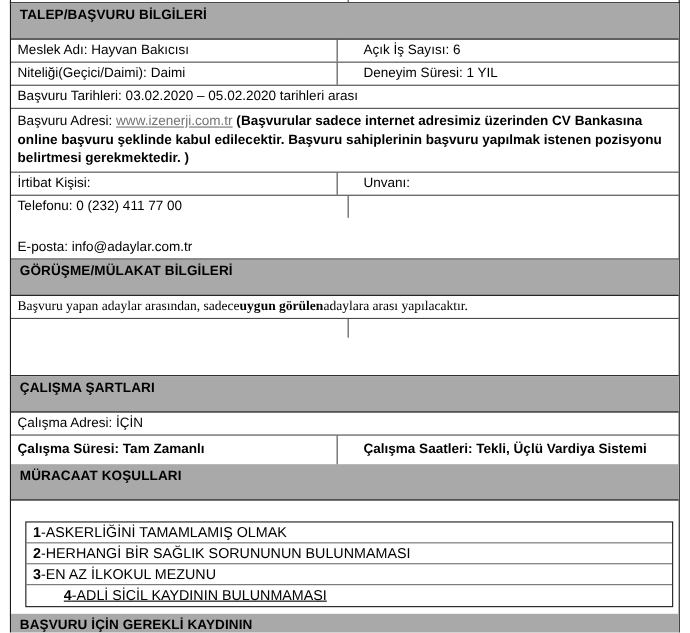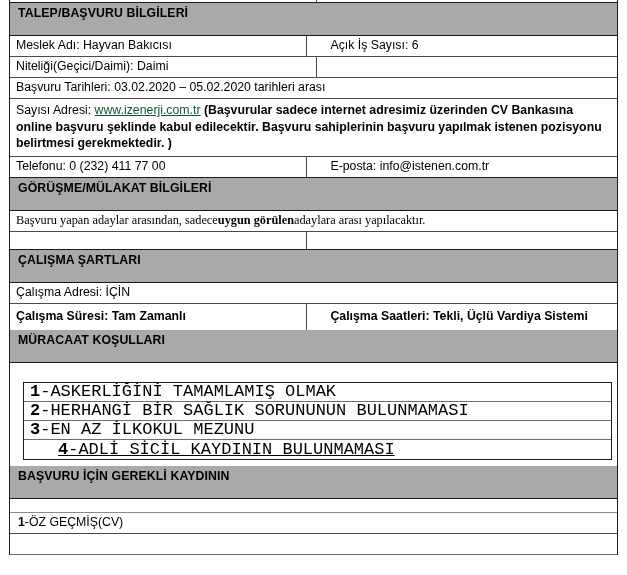--- a/index.html
+++ b/index.html
@@ -33,21 +33,21 @@
     box-sizing: border-box;
   }
 
   .row {
     display: flex;
     width: 100%;
     box-sizing: border-box;
     border-bottom: 1px solid #4a4a4a;
     gap: 17px;
   }
-  .row.dark-sep { border-bottom: 1.5px solid #1a1a1a; }
+  .row.dark-sep { border-bottom: 1.5px solid #1a1a1a; flex-direction: column; }
   .row.no-sep   { border-bottom: none; font-weight: bold; }
 
   .cell {
     box-sizing: border-box;
     padding: 2px 0 3px 6px;
     font-size: 12.3px;
     line-height: 15px;
     display: flex;
     align-items: center;
     min-height: 19px;
@@ -124,27 +124,26 @@
     padding: 0 0 0 0;
   }
   .listbox {
     margin: 0 5px 0 13px;
     border: 1.2px solid #1a1a1a;
     box-sizing: border-box;
   }
   .listbox .li {
     box-sizing: border-box;
     padding: 1px 0 2px 6px;
-    font-size: 17px;
+    font-size: 13px;
     line-height: 15px;
     min-height: 19px;
     display: flex;
-    align-items: flex-end;
+    align-items: flex-start;
     border-bottom: 1px solid #6e6e6e;
-    font-family: Liberation Mono, monospace;
   }
   .listbox .li:last-child { border-bottom: none; }
   .listbox .li .num { font-weight: bold; }
   .listbox .li.underlined span { text-decoration: underline; margin-left: 28px; }
 
   .docs-row {
     box-sizing: border-box;
     padding: 2px 0 3px 8px;
     font-size: 12.3px;
     line-height: 15px;
@@ -175,36 +174,41 @@
 
     <div class="band tall">TALEP/BAŞVURU BİLGİLERİ</div>
 
     <div class="row">
       <div class="cell left">Meslek Adı:  Hayvan Bakıcısı</div>
       <div class="cell right">Açık İş Sayısı: 6</div>
     </div>
 
     <div class="row">
       <div class="cell left">Niteliği(Geçici/Daimi): Daimi</div>
+      <div class="cell right">Deneyim Süresi: 1 YIL</div>
     </div>
 
     <div class="row">
       <div class="cell full">Başvuru Tarihleri: 03.02.2020 – 05.02.2020 tarihleri arası</div>
     </div>
 
     <div class="row">
       <div class="cell full addr-cell">
-        <span>Sayısı Adresi: </span><a class="url" href="#" style="color:#14532d;">www.izenerji.com.tr</a><b> (Başvurular sadece internet adresimiz üzerinden CV Bankasına online başvuru şeklinde kabul edilecektir. Başvuru sahiplerinin başvuru yapılmak istenen pozisyonu belirtmesi gerekmektedir. )</b>
+        <span>Başvuru Adresi: </span><a class="url" href="#" style="color:#737373;">www.izenerji.com.tr</a><b> (Başvurular sadece internet adresimiz üzerinden CV Bankasına online başvuru şeklinde kabul edilecektir. Başvuru sahiplerinin başvuru yapılmak istenen pozisyonu belirtmesi gerekmektedir. )</b>
       </div>
     </div>
 
+    <div class="row">
+      <div class="cell left">İrtibat Kişisi:</div>
+      <div class="cell right">Unvanı:</div>
+    </div>
 
     <div class="row dark-sep">
       <div class="cell left">Telefonu: 0 (232) 411 77 00</div>
-      <div class="cell right">E-posta: info@istenen.com.tr</div>
+      <div class="cell right">E-posta: info@adaylar.com.tr</div>
     </div>
 
     <div class="band tall">GÖRÜŞME/MÜLAKAT BİLGİLERİ</div>
 
     <div class="row">
       <div class="cell full note-cell">
         <span>Başvuru yapan adaylar arasından, sadece </span>
           <b>uygun görülen</b>
           <span> adaylara arası yapılacaktır.</span>
       </div>

